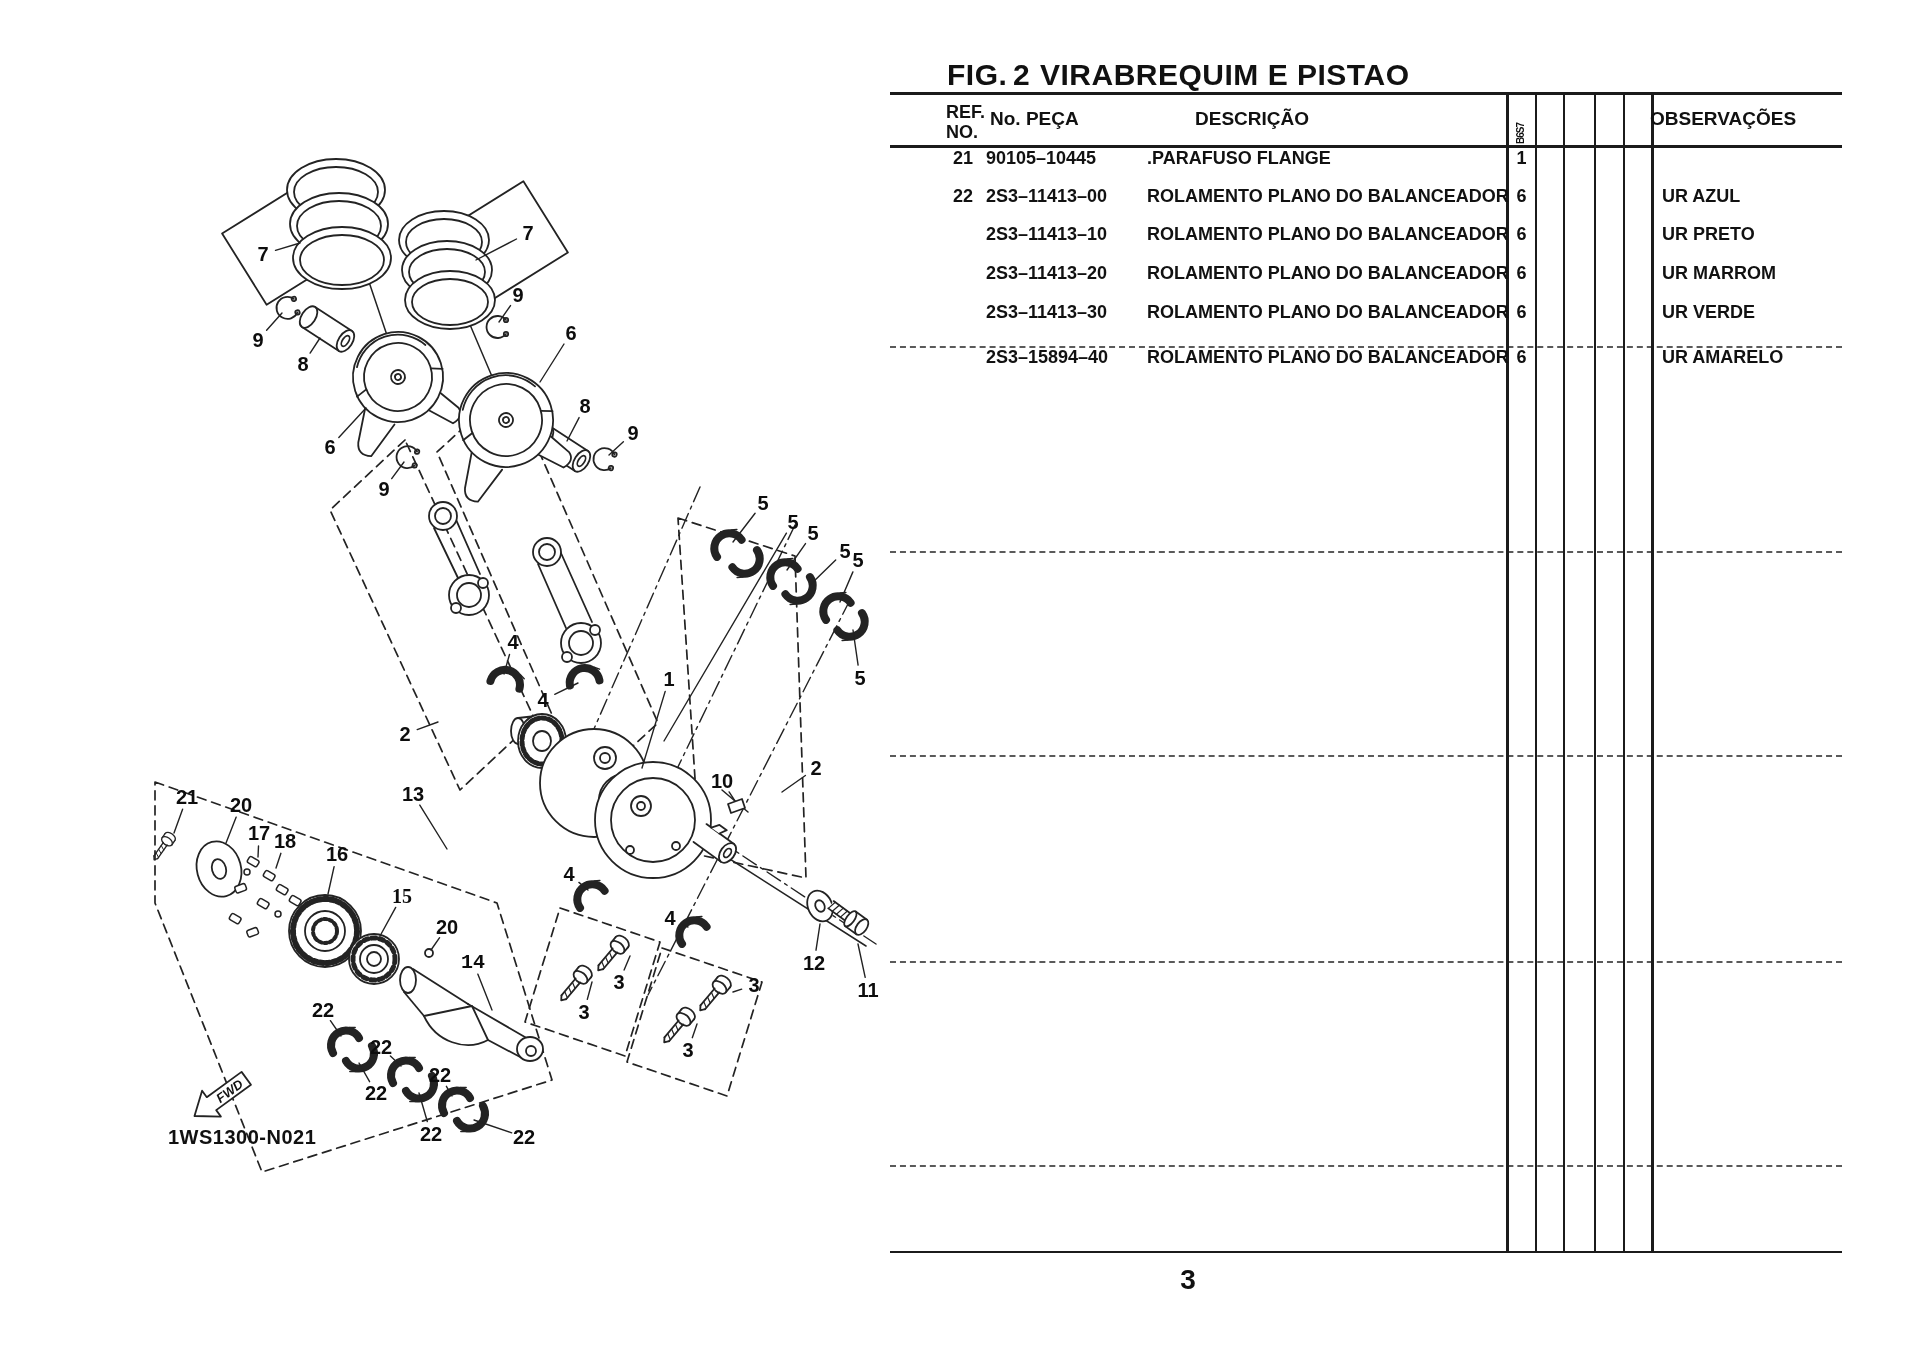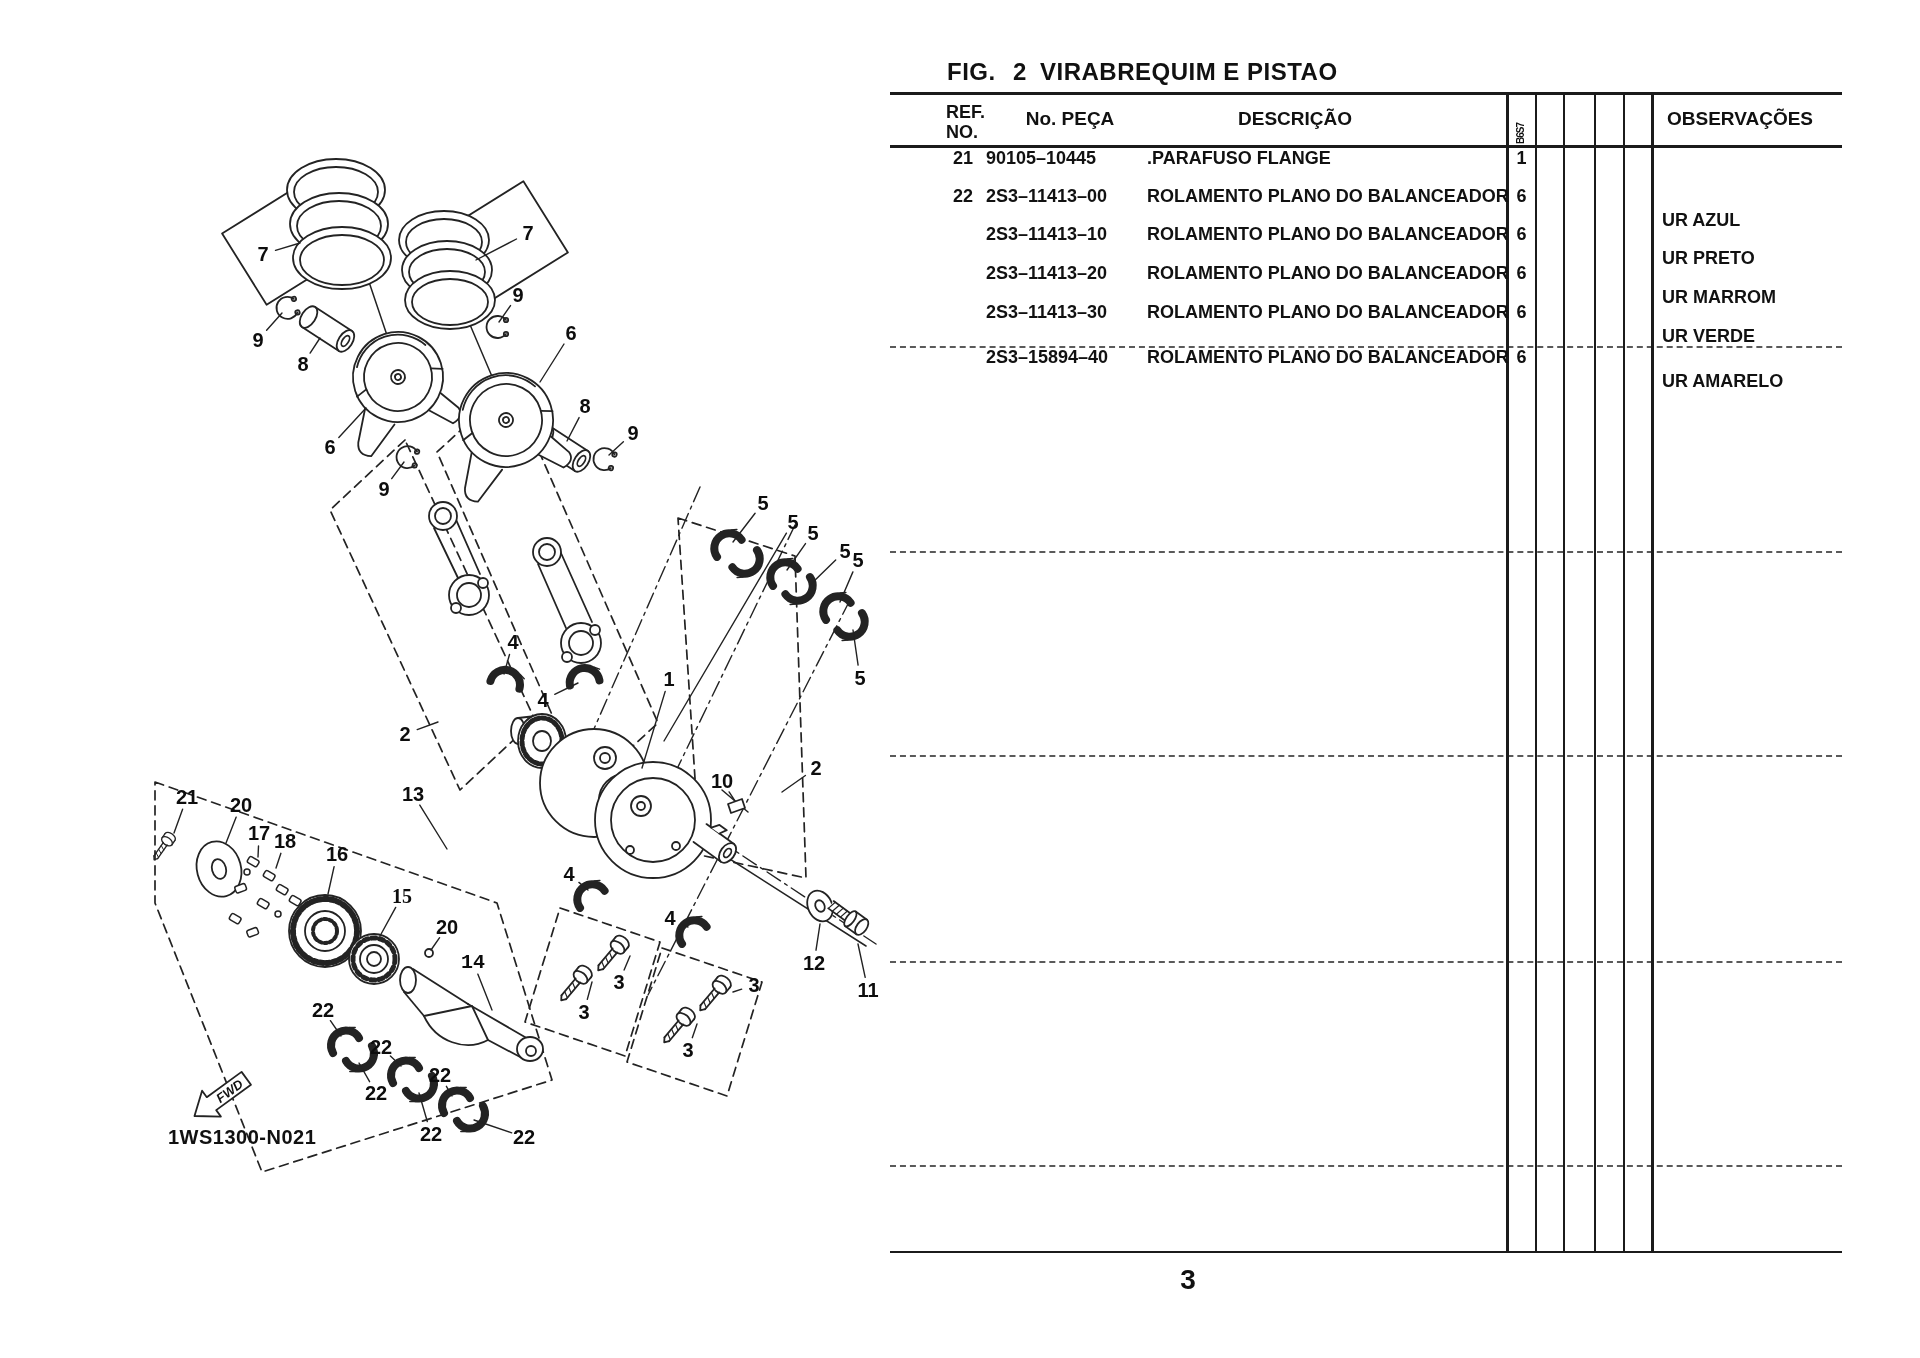--- a/index.html
+++ b/index.html
@@ -3,42 +3,42 @@
 <meta charset="utf-8">
 <style>
   html,body{margin:0;padding:0;}
   body{
     width:1920px;height:1358px;position:relative;background:#ffffff;
     font-family:"Liberation Sans","DejaVu Sans",sans-serif;color:#111;overflow:hidden;
   }
   .abs{position:absolute;}
 
   
-  #title-row span{position:absolute;top:58px;font-size:24px;font-weight:bold;letter-spacing:.5px;white-space:nowrap;text-align:center;}
+  #title-row span{position:absolute;top:58px;font-size:30px;font-weight:bold;letter-spacing:.5px;white-space:nowrap;text-align:center;}
 
   
   #partsTable{position:absolute;left:890px;top:92px;width:952px;height:1205px;}
   .hline{position:absolute;left:0;width:952px;background:#1b1b1b;}
   .dashline{position:absolute;left:0;width:952px;height:0;border-top:2px dashed #5a5a5a;}
   .vline{position:absolute;top:0;height:1161px;width:1.5px;background:#1b1b1b;}
   .vline.thick{width:2.5px;}
   .hcell{position:absolute;font-weight:bold;font-size:19px;white-space:nowrap;}
-  .hc-center{text-align:center;}
+  .hc-center{}
   #h-model{
     position:absolute;left:615px;top:8px;width:32px;height:44px;
     font-size:10px;font-weight:bold;letter-spacing:-1px;
     writing-mode:vertical-rl;transform:rotate(180deg);text-align:left;line-height:32px;
   }
   .trow{position:absolute;left:0;width:952px;height:22px;font-size:18px;font-weight:bold;line-height:22px;white-space:nowrap;}
   .trow span{position:absolute;top:0;}
   .c-ref{left:20px;width:63px;text-align:right;}
   .c-part{left:96px;}
   .c-desc{left:257px;}
   .c-qty{left:617px;width:29px;text-align:center;}
-  .c-obs{left:772px;margin-top:24px;}
+  .c-obs{left:772px;}
 
   
   #diagram-svg{position:absolute;left:0;top:0;}
   .callout{
     position:absolute;transform:translate(-50%,-50%);
     font-size:20px;font-weight:bold;color:#0d0d0d;white-space:nowrap;z-index:5;
     background:rgba(255,255,255,.0);
   }
   #diagram-code{position:absolute;left:168px;top:1126px;font-size:20px;font-weight:bold;letter-spacing:.5px;}
   #page-number{position:absolute;left:1160px;top:1264px;width:56px;text-align:center;font-size:28px;font-weight:600;}

